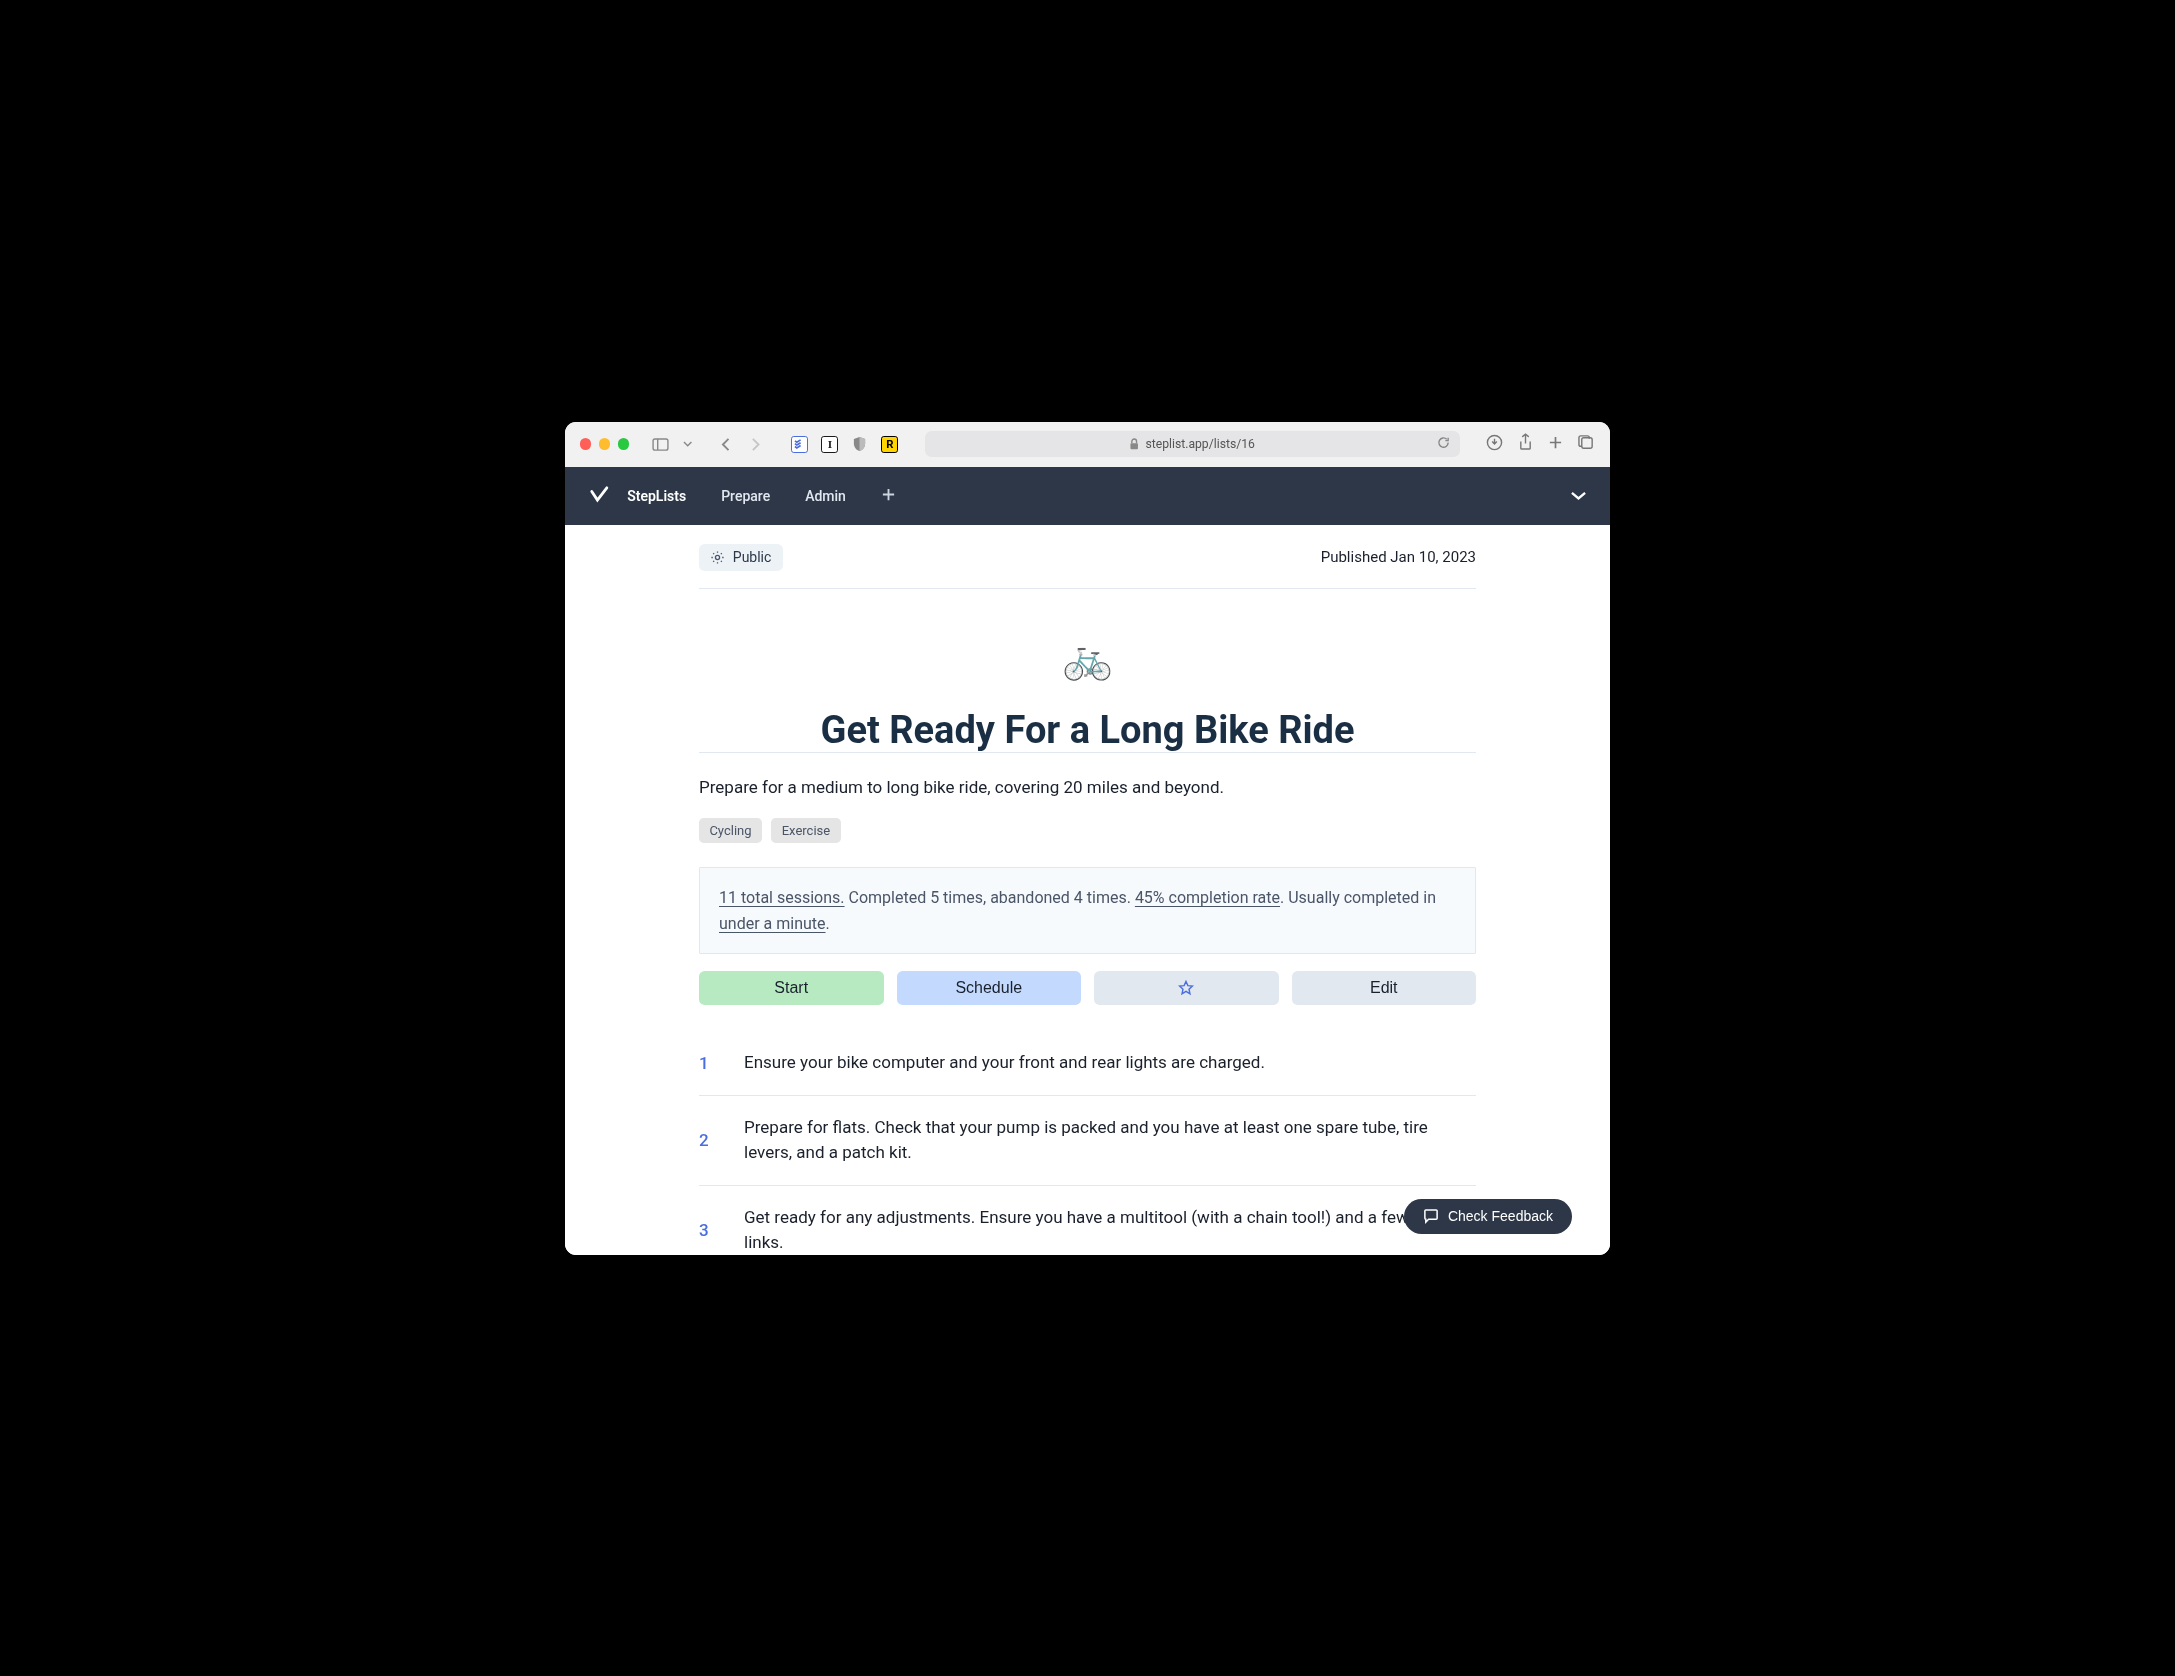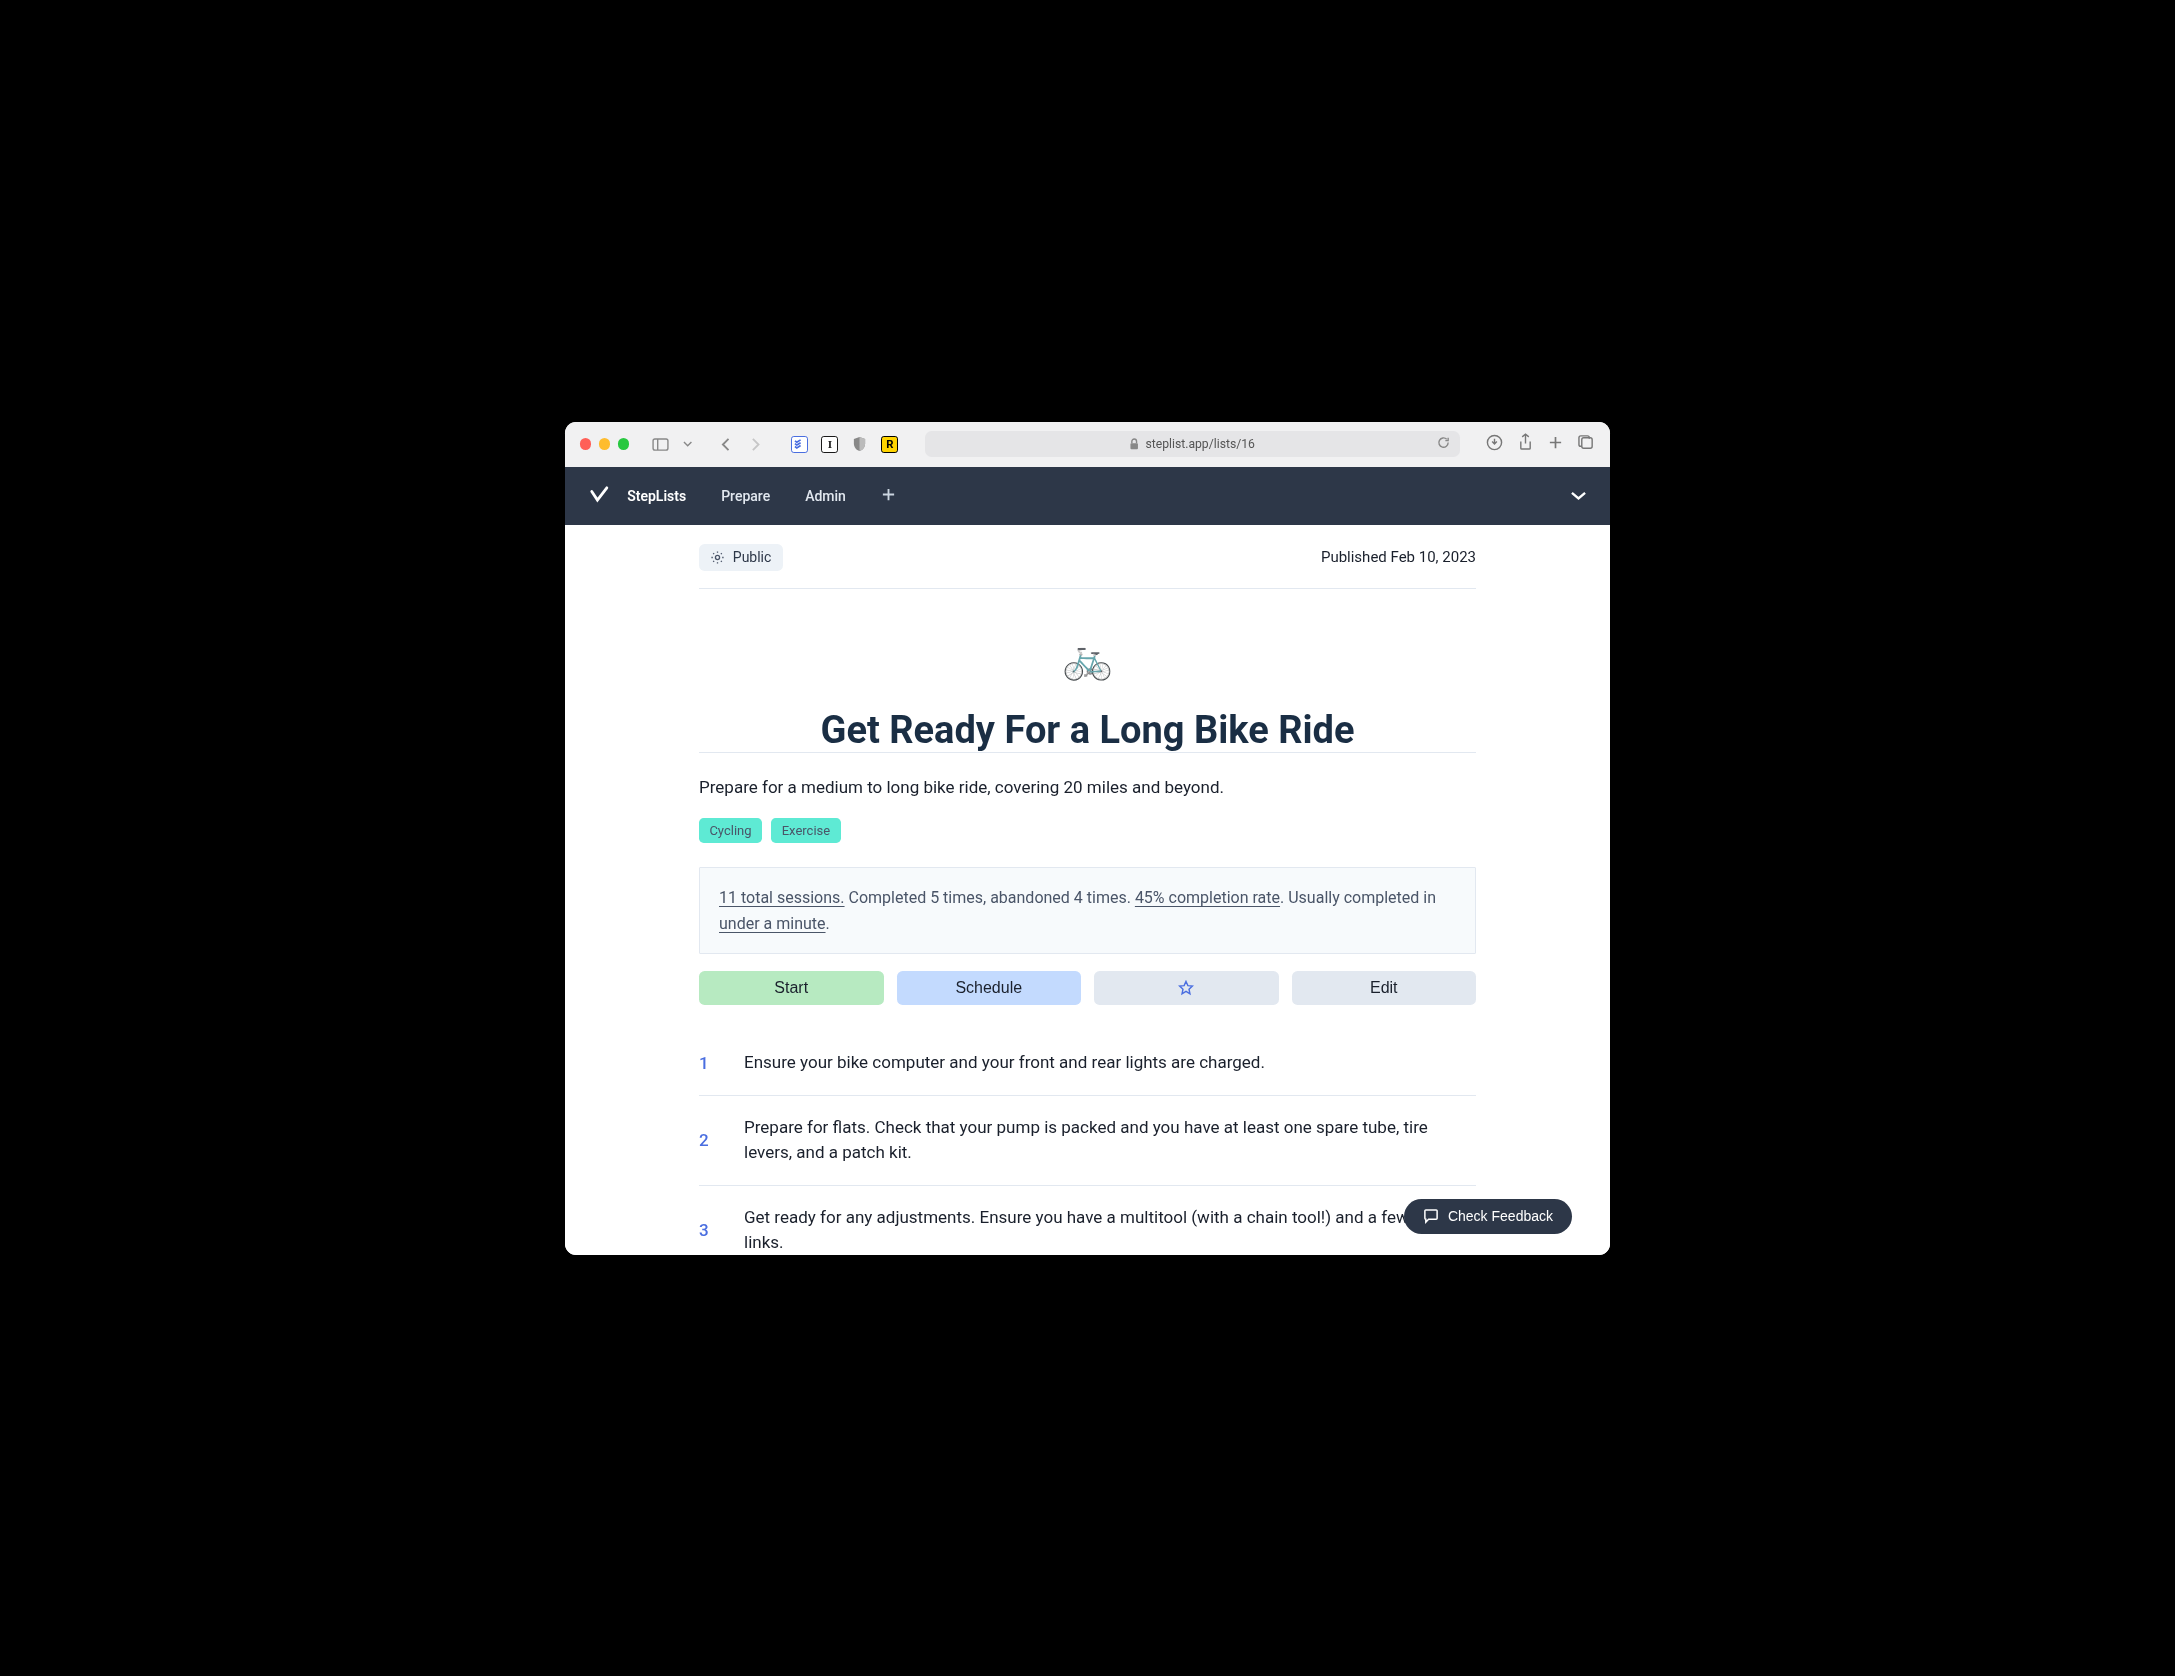--- a/index.html
+++ b/index.html
@@ -189,21 +189,21 @@
       font-size: 17px;
       color: #1a202c;
       margin-top: 24.5px;
     }
     .tags {
       display: flex;
       gap: 9.4px;
       margin-top: 21px;
     }
     .tag {
-      background: #5eead4;
+      background: #e5e5e5;
       color: #4a5568;
       font-size: 13px;
       padding: 4.7px 10.4px;
       border-radius: 4.7px;
     }
     .stats-box {
       background: #f7fafc;
       border: 0.9px solid #e2e8f0;
       border-radius: 1px;
       padding: 17px 19px;
@@ -395,21 +395,21 @@
   <div class="content">
     <div class="content-inner">
       <div class="meta-row">
         <div class="visibility-badge">
           <svg width="15" height="15" viewBox="0 0 16 16" fill="none" stroke="#4a5568" stroke-width="1.4">
               <circle cx="8" cy="8" r="2.2"></circle>
               <path d="M8 1.5v1.5M8 13v1.5M3.4 3.4l1 1M11.6 11.6l1 1M1.5 8H3M13 8h1.5M3.4 12.6l1-1M11.6 4.4l1-1"></path>
             </svg>
           <span>Public</span>
         </div>
-        <span class="published-text">Published Feb 10, 2023</span>
+        <span class="published-text">Published Jan 10, 2023</span>
       </div>
 
       <div class="hero-icon">🚲</div>
       <h1 class="page-title">Get Ready For a Long Bike Ride</h1>
       <p class="description">Prepare for a medium to long bike ride, covering 20 miles and beyond.</p>
 
       <div class="tags">
         <span class="tag">Cycling</span>
         <span class="tag">Exercise</span>
       </div>

